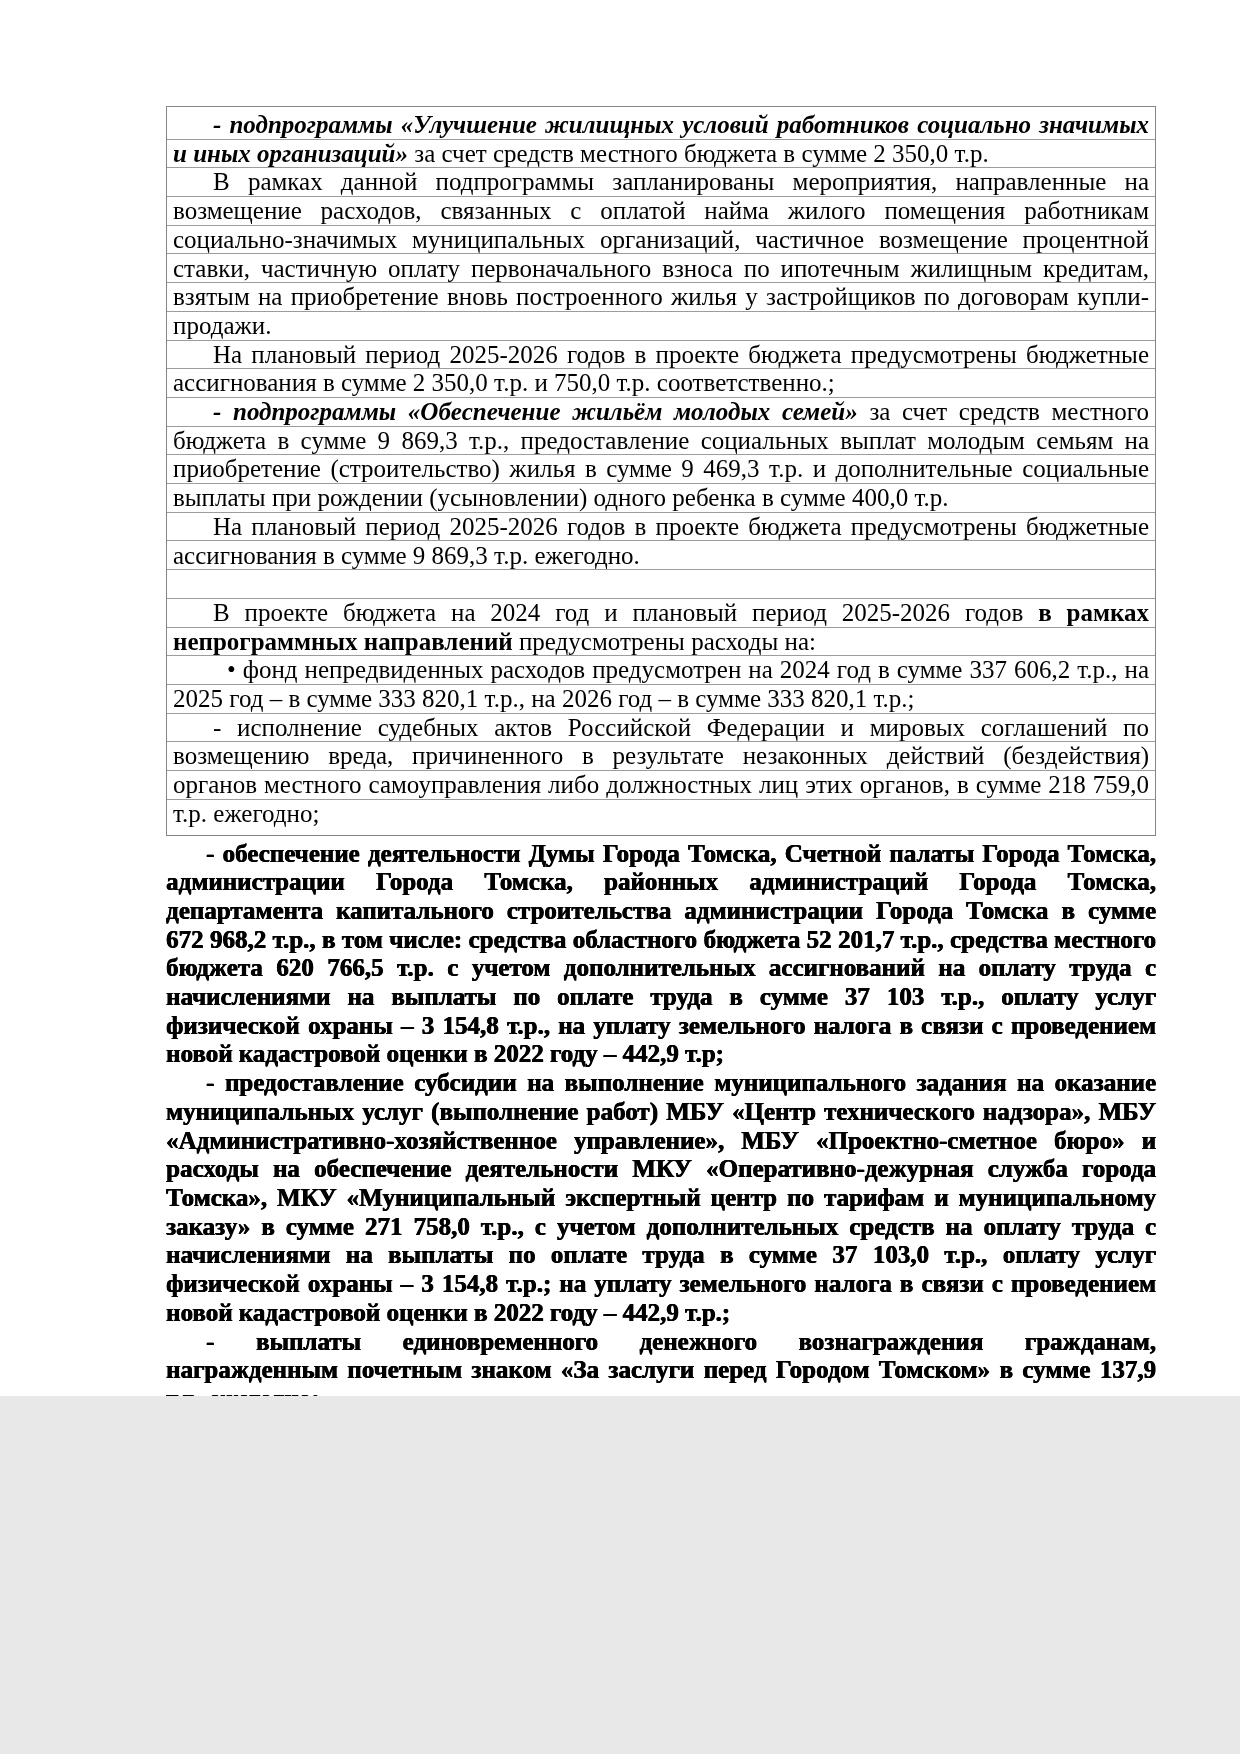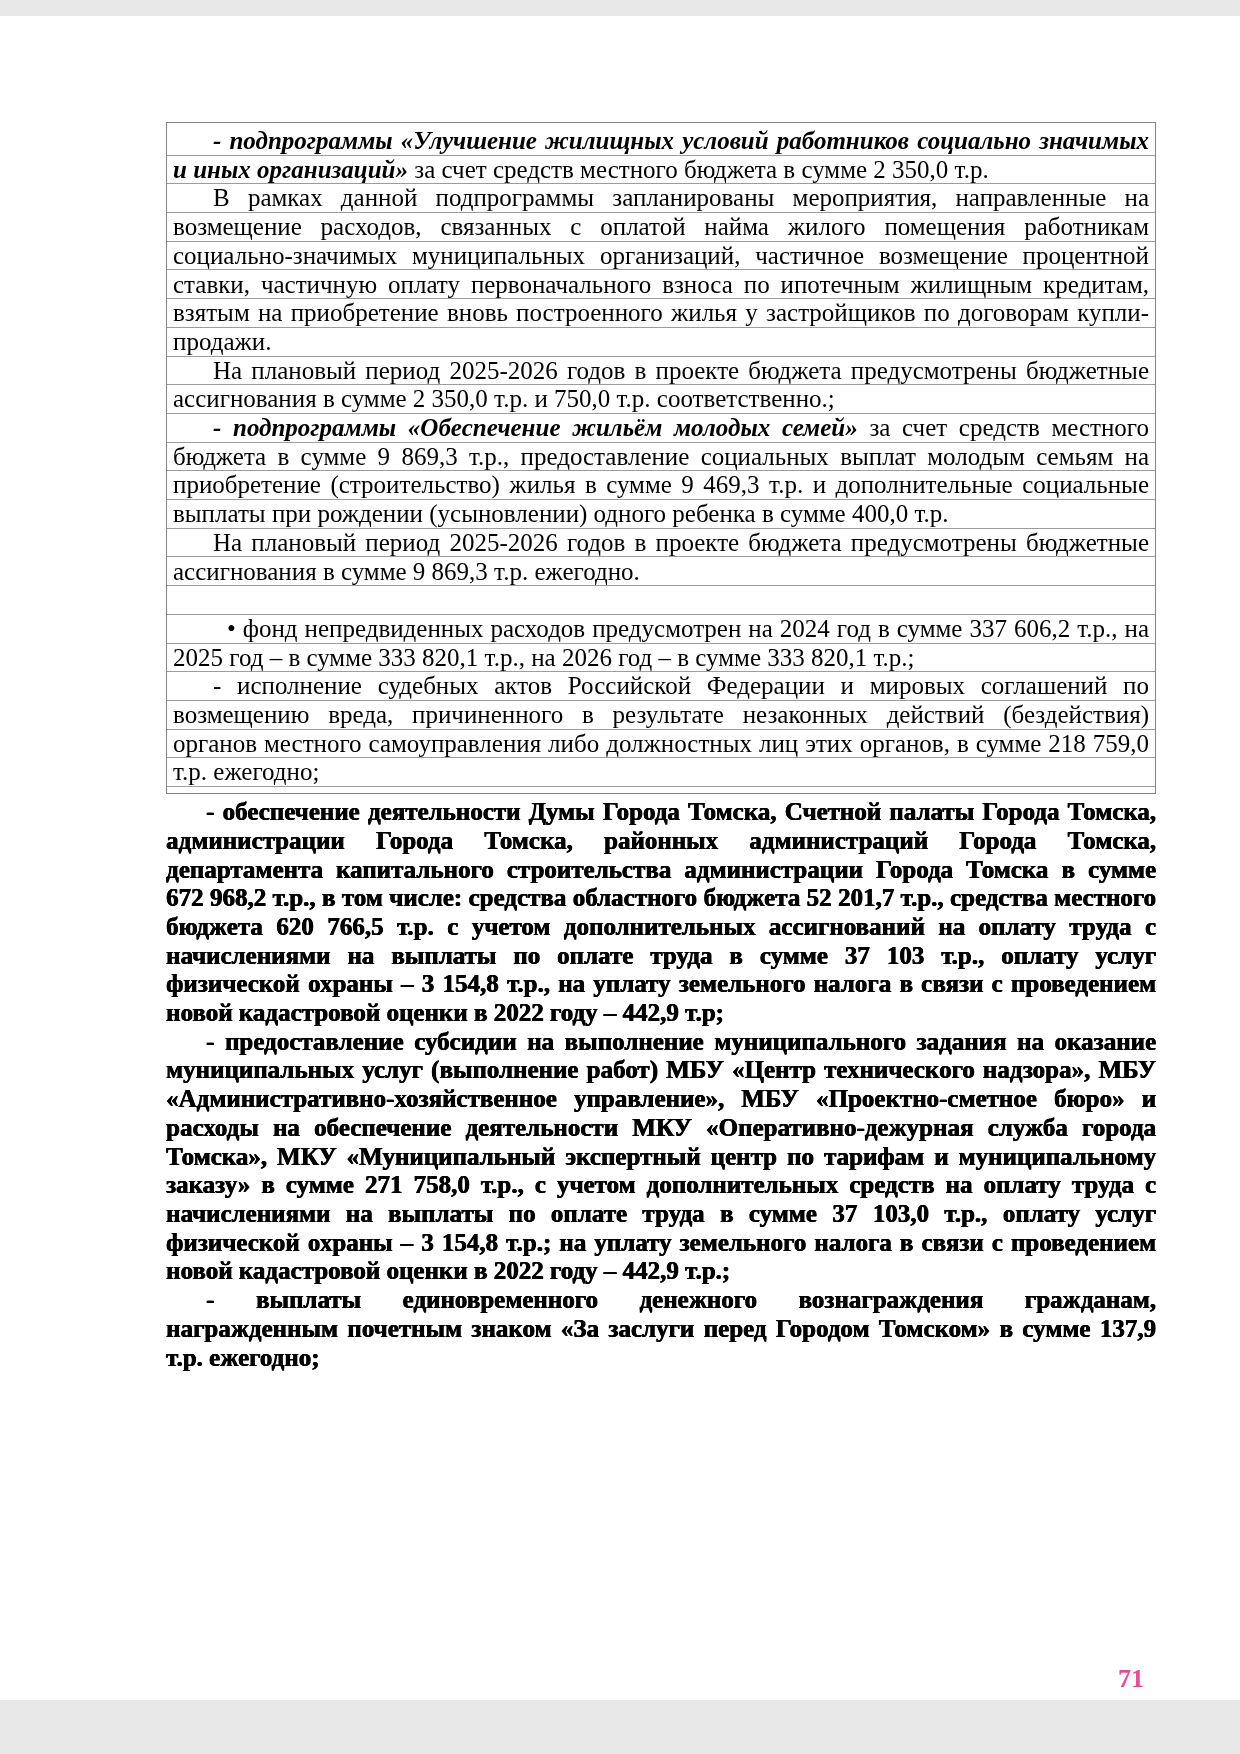--- a/index.html
+++ b/index.html
@@ -1,20 +1,20 @@
 <!DOCTYPE html>
 <html lang="ru"><head>
 <meta charset="utf-8">
 <style>
   html, body { margin: 0; padding: 0; background: #e8e8e8; }
   .page {
     position: relative;
     width: 1240px;
-    height: 1684px;
-    margin: 16px auto;
+    height: 1396px;
+    margin: 0 auto;
     background: #ffffff;
     overflow: hidden;
     color: #000;
   }
   .doc {
     position: absolute;
     left: 166px;
     top: 106px;
     width: 990px;
     box-sizing: border-box;
@@ -77,20 +77,21 @@
       <p>В рамках данной подпрограммы запланированы мероприятия, направленные на возмещение расходов, связанных с оплатой найма жилого помещения работникам социально-значимых муниципальных организаций, частичное возмещение процентной ставки, частичную оплату первоначального взноса по ипотечным жилищным кредитам, взятым на приобретение вновь построенного жилья у застройщиков по договорам купли-продажи.</p>
 
       <p>На плановый период 2025-2026 годов в проекте бюджета предусмотрены бюджетные ассигнования в сумме 2&nbsp;350,0 т.р. и 750,0 т.р. соответственно.;</p>
 
       <p><span class="bi">- подпрограммы «Обеспечение жильём молодых семей»</span><span> за счет средств местного бюджета в сумме 9&nbsp;869,3 т.р., предоставление социальных выплат молодым семьям на приобретение (строительство) жилья в сумме 9&nbsp;469,3 т.р. и дополнительные социальные выплаты при рождении (усыновлении) одного ребенка в сумме 400,0 т.р.</span></p>
 
       <p>На плановый период 2025-2026 годов в проекте бюджета предусмотрены бюджетные ассигнования в сумме 9&nbsp;869,3 т.р. ежегодно.</p>
 
       <div class="spacer"></div>
 
+      <p><span>В проекте бюджета на 2024 год и плановый период 2025-2026 годов </span><span class="b">в рамках непрограммных направлений</span><span> предусмотрены расходы на:</span></p>
 
 
       <p class="bullet">• фонд непредвиденных расходов предусмотрен на 2024 год в сумме 337&nbsp;606,2 т.р., на 2025 год – в сумме 333&nbsp;820,1 т.р., на 2026 год – в сумме 333&nbsp;820,1 т.р.;</p>
 
 
 
       <p>- исполнение судебных актов Российской Федерации и мировых соглашений по возмещению вреда, причиненного в результате незаконных действий (бездействия) органов местного самоуправления либо должностных лиц этих органов, в сумме 218&nbsp;759,0 т.р. ежегодно;</p>
     </div>
 
     <p class="scan">- обеспечение деятельности Думы Города Томска, Счетной палаты Города Томска, администрации Города Томска, районных администраций Города Томска, департамента капитального строительства администрации Города Томска в сумме 672&nbsp;968,2 т.р., в том числе: средства областного бюджета 52&nbsp;201,7 т.р., средства местного бюджета 620&nbsp;766,5 т.р. с учетом дополнительных ассигнований на оплату труда с начислениями на выплаты по оплате труда в сумме 37&nbsp;103 т.р., оплату услуг физической охраны – 3&nbsp;154,8 т.р., на уплату земельного налога в связи с проведением новой кадастровой оценки в 2022 году – 442,9 т.р;</p>

